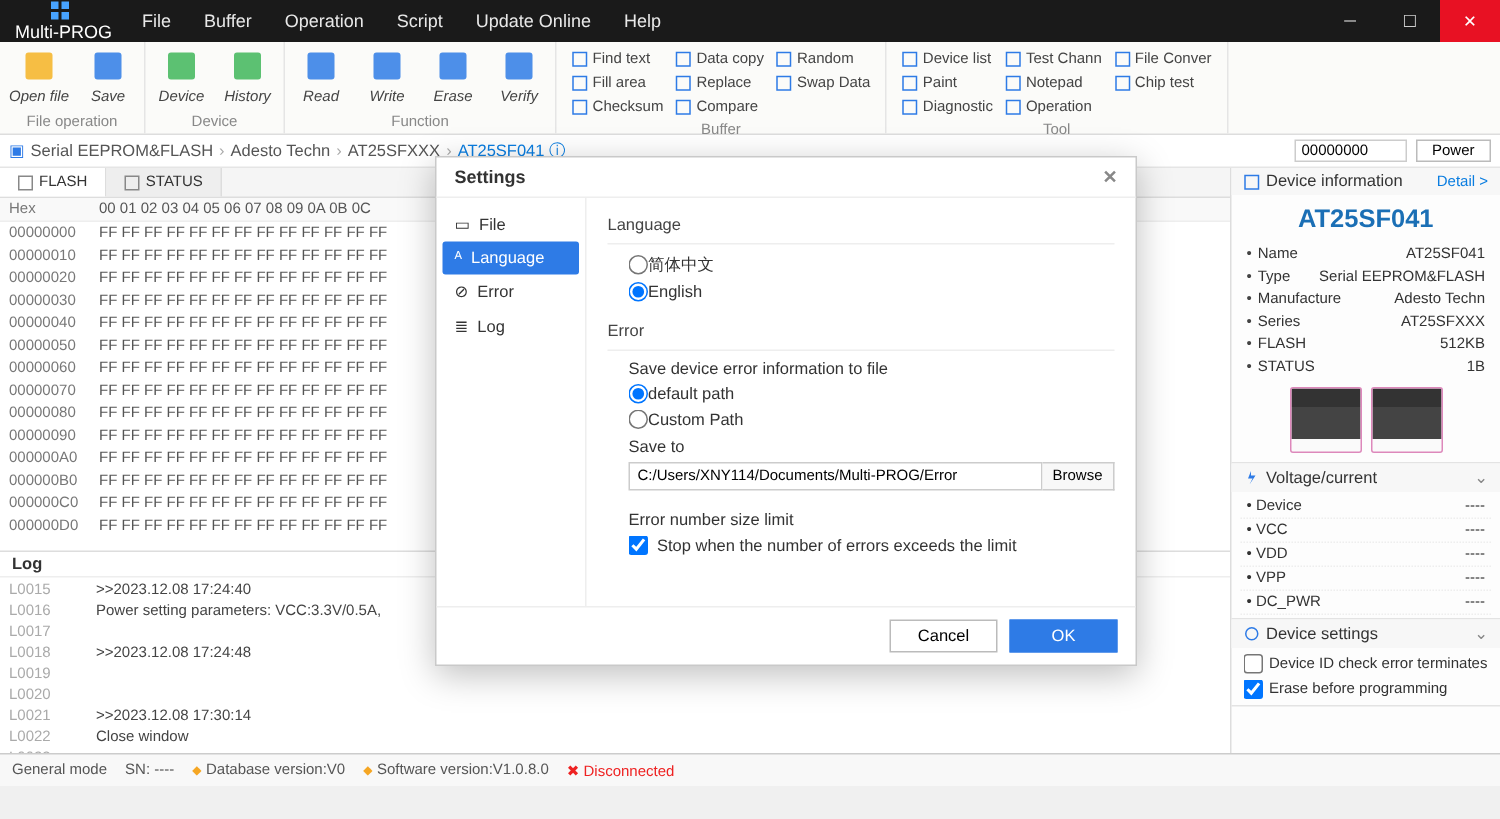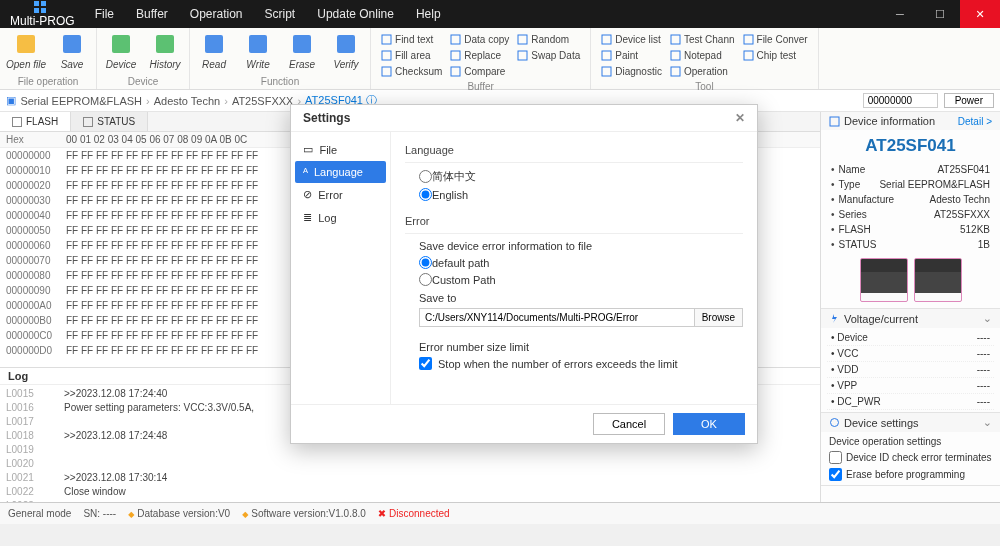--- a/index.html
+++ b/index.html
@@ -519,21 +519,20 @@
     </div>
     <div class="panel">
       <div class="panelhead">
         <svg width="11" height="11">
             <circle cx="5.5" cy="5.5" r="4" fill="none" stroke="#2e7be6"></circle>
           </svg>
         <span>Device settings</span>
         <span class="chevron">⌄</span>
       </div>
       <div class="setbody">
-        <div style="font-size:10px;padding:2px 2px;">Device operation settings</div>
         <label class="chk-row">
             <input type="checkbox" style="">
             <span>Device ID check error terminates the op</span>
           </label>
         <label class="chk-row">
             <input type="checkbox" checked="" style="">
             <span>Erase before programming</span>
           </label>
       </div>
     </div>

